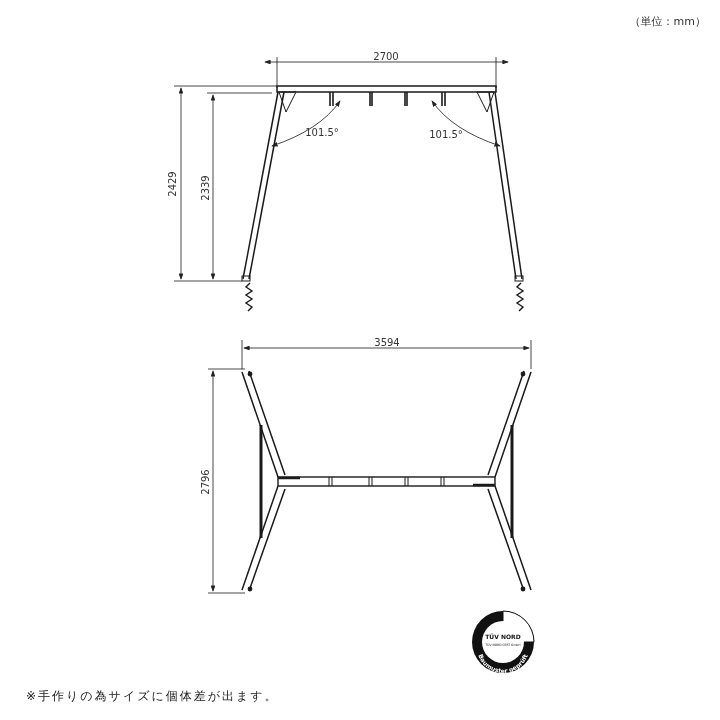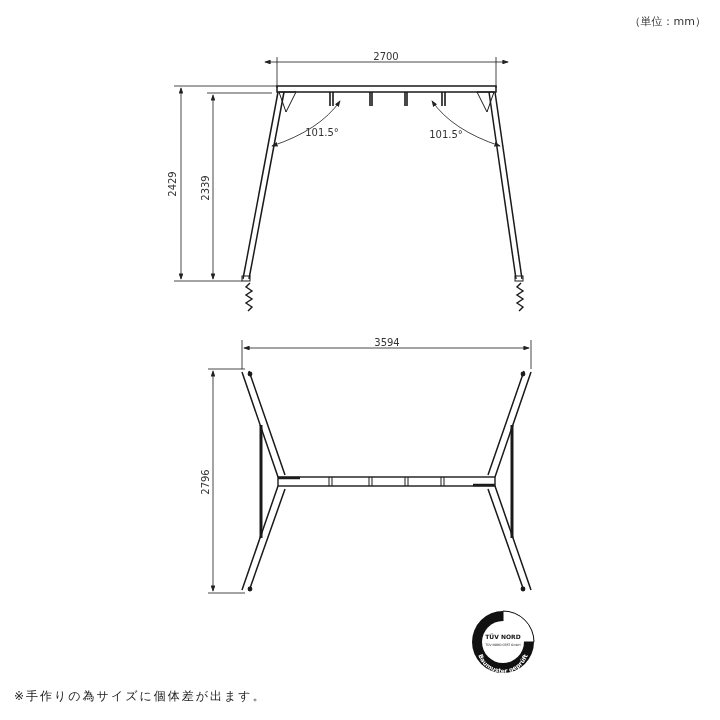--- a/index.html
+++ b/index.html
@@ -1,18 +1,18 @@
 <!DOCTYPE html>
 <html><head>
 <meta charset="utf-8">
 <style>
   html,body{margin:0;padding:0;background:#fff;}
   body{width:720px;height:720px;position:relative;overflow:hidden;font-family:"DejaVu Sans","Liberation Sans",sans-serif;color:#222;}
   .unit{position:absolute;top:14px;right:14px;font-size:11px;color:#333;}
-  .note{position:absolute;left:14px;top:688px;font-size:12px;color:#222;letter-spacing:2px;}
+  .note{position:absolute;left:26px;top:688px;font-size:12px;color:#222;letter-spacing:2px;}
   svg{position:absolute;left:0;top:0;}
   .dim{font-family:"DejaVu Sans",sans-serif;font-size:10px;fill:#333;}
   .badge{position:absolute;left:470px;top:609px;width:66px;height:66px;}
 </style>
 </head>
 <body>
 
 <div class="unit">（単位：mm）</div>
 
 <svg width="720" height="720" viewBox="0 0 720 720">

